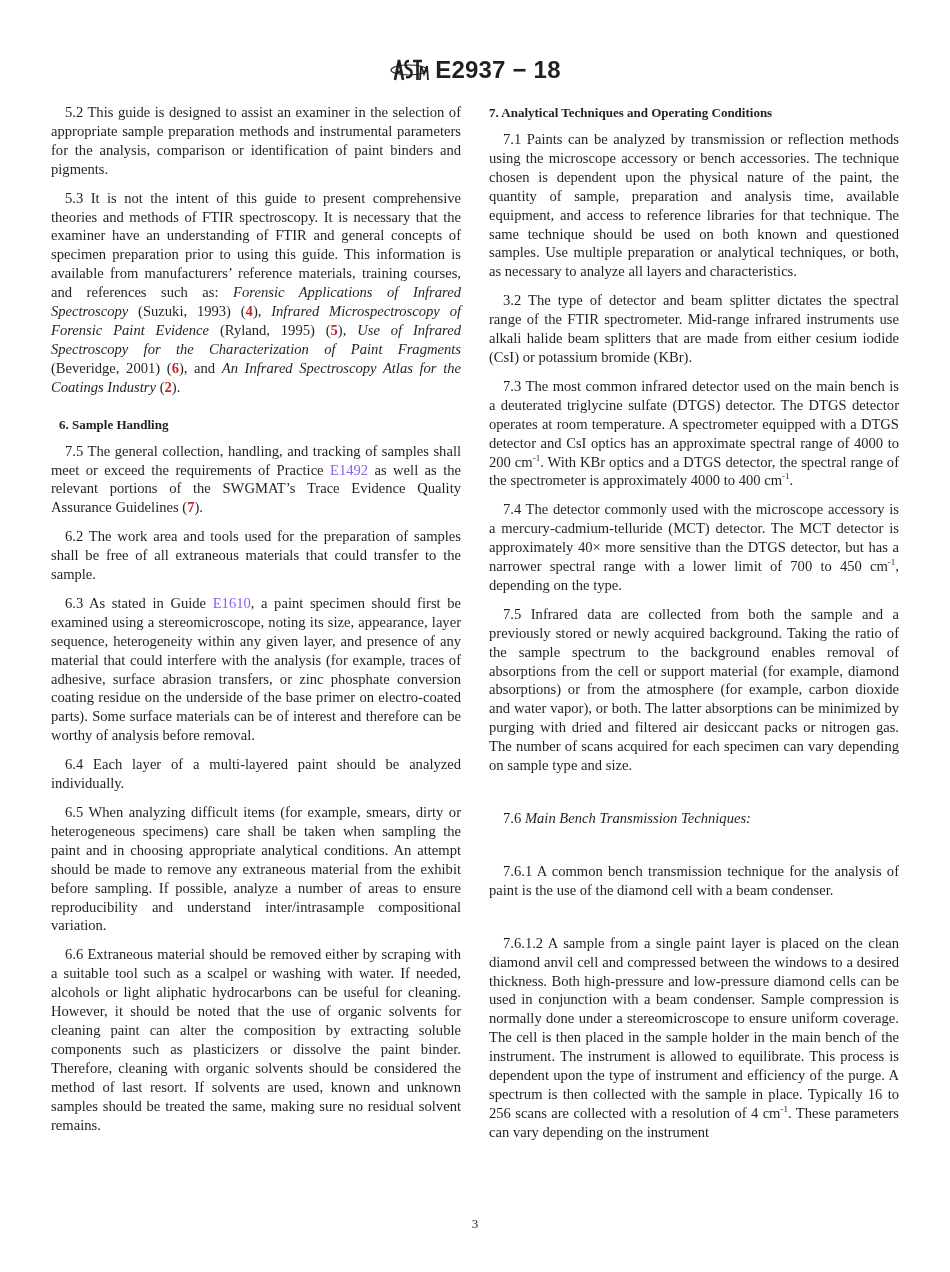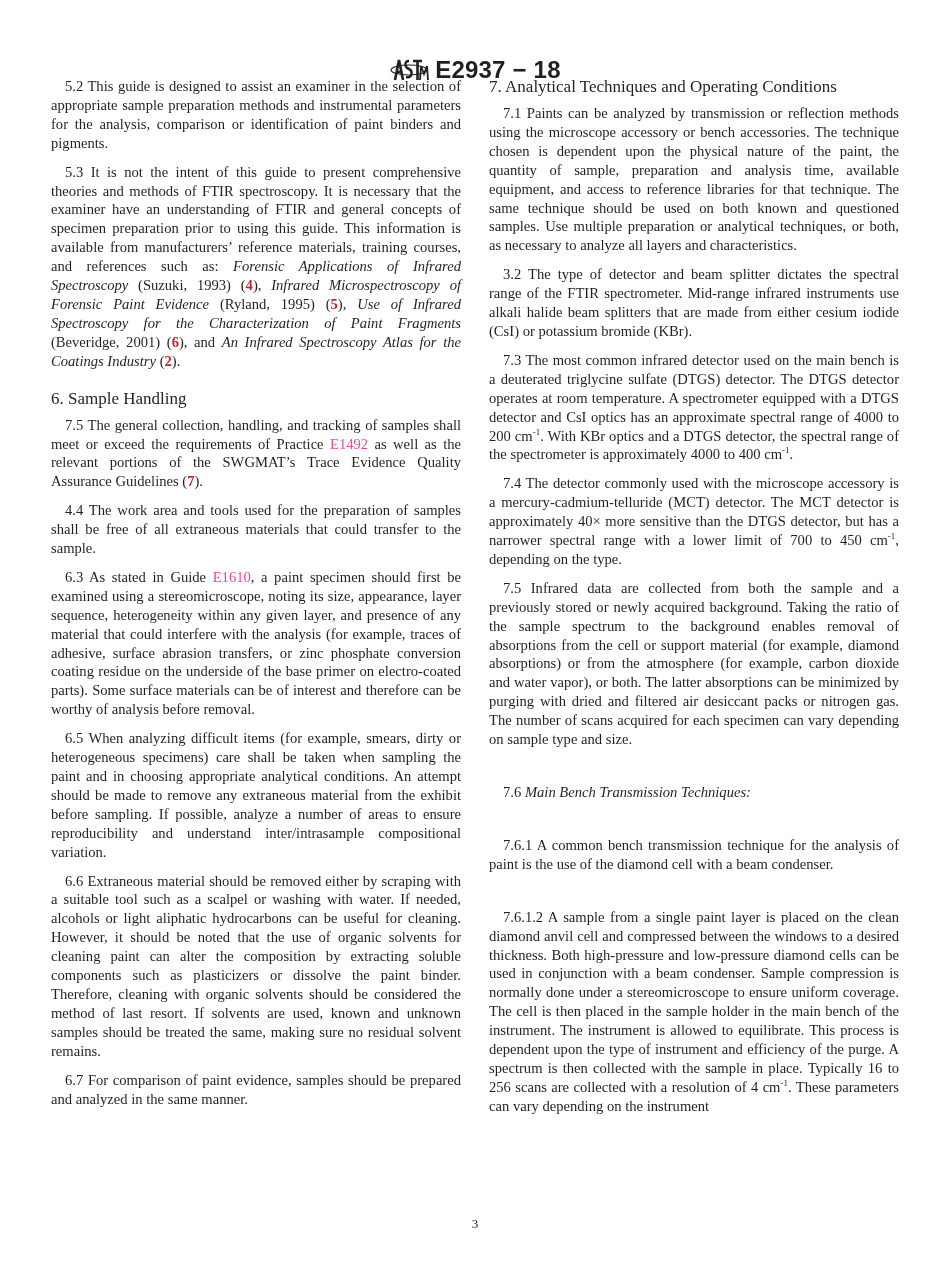--- a/index.html
+++ b/index.html
@@ -3,28 +3,28 @@
   <meta charset="utf-8">
   <style>
     html, body { margin: 0; padding: 0; background: #ffffff; }
     body { width: 950px; height: 1272px; position: relative; overflow: hidden;
            font-family: "Liberation Serif", "DejaVu Serif", serif; color: #231f20; }
     .header { position: absolute; top: 55px; left: 0; width: 950px; height: 30px;
               display: flex; justify-content: center; align-items: center; }
     .logo { width: 40px; height: 28px; margin-right: 6px; }
     .designation { font-family: "Liberation Sans", "DejaVu Sans", sans-serif; font-weight: bold;
                    font-size: 24px; letter-spacing: 0.2px; }
-    .col { position: absolute; top: 77px; width: 410px; font-size: 14.6px; line-height: 18.9px; }
+    .col { position: absolute; top: 103px; width: 410px; font-size: 14.6px; line-height: 18.9px; }
     .col.left { left: 51px; }
     .col.right { left: 489px; }
     p { margin: 0 0 10px 0; text-align: justify; text-indent: 14px; hyphens: none; }
     p.tight { margin-bottom: 1px; margin-top: 34px; }
-    h2 { font-size: 17px; font-weight: normal; margin: 0 0 8px 0; line-height: 19px; }
-    .col.left h2 { margin-top: 18px; }
-    .link { color: #ec4899; }
+    h2 { font-size: 13px; font-weight: bold; margin: 0 0 8px 0; line-height: 19px; }
+    .col.left h2 { margin-top: 18px; margin-left: 8px; }
+    .link { color: #8b5cf6; }
     .ref { color: #c1272d; font-weight: bold; }
     i { font-style: italic; }
     sup { font-size: 9px; line-height: 0; vertical-align: 6px; }
     .pageno { position: absolute; top: 1216px; left: 0; width: 950px; text-align: center; font-size: 13px; }
   </style>
 </head>
 <body>
 
 <div class="header">
   <svg class="logo" viewBox="0 0 40 28">
@@ -39,27 +39,27 @@
 
 <div class="col left">
   <p>5.2 This guide is designed to assist an examiner in the selection of appropriate sample preparation methods and instrumental parameters for the analysis, comparison or identification of paint binders and pigments.</p>
 
   <p><span>5.3  It is not the intent of this guide to present comprehensive theories and methods of FTIR spectroscopy. It is necessary that the examiner have an understanding of FTIR and general concepts of specimen preparation prior to using this guide. This information is available from manufacturers’ reference materials, training courses, and references such as: </span><i>Forensic Applications of Infrared Spectroscopy</i><span> (Suzuki, 1993) (</span><span class="ref">4</span><span>), </span><i>Infrared Microspectroscopy of Forensic Paint Evidence</i><span> (Ryland, 1995) (</span><span class="ref">5</span><span>), </span><i>Use of Infrared Spectroscopy for the Characterization of Paint Fragments</i><span> (Beveridge, 2001) (</span><span class="ref">6</span><span>), and </span><i>An Infrared Spectroscopy Atlas for the Coatings Industry</i><span> (</span><span class="ref">2</span><span>).</span></p>
 
   <h2>6.  Sample Handling</h2>
 
   <p><span>7.5 The general collection, handling, and tracking of samples shall meet or exceed the requirements of Practice </span><span class="link">E1492</span><span> as well as the relevant portions of the SWGMAT’s Trace Evidence Quality Assurance Guidelines (</span><span class="ref">7</span><span>).</span></p>
 
-  <p>4.4 The work area and tools used for the preparation of samples shall be free of all extraneous materials that could transfer to the sample.</p>
+  <p>6.2 The work area and tools used for the preparation of samples shall be free of all extraneous materials that could transfer to the sample.</p>
 
   <p><span>6.3  As stated in Guide </span><span class="link">E1610</span><span>, a paint specimen should first be examined using a stereomicroscope, noting its size, appearance, layer sequence, heterogeneity within any given layer, and presence of any material that could interfere with the analysis (for example, traces of adhesive, surface abrasion transfers, or zinc phosphate conversion coating residue on the underside of the base primer on electro-coated parts). Some surface materials can be of interest and therefore can be worthy of analysis before removal.</span></p>
 
+  <p>6.4  Each layer of a multi-layered paint should be analyzed individually.</p>
   <p>6.5 When analyzing difficult items (for example, smears, dirty or heterogeneous specimens) care shall be taken when sampling the paint and in choosing appropriate analytical conditions. An attempt should be made to remove any extraneous material from the exhibit before sampling. If possible, analyze a number of areas to ensure reproducibility and understand inter/intrasample compositional variation.</p>
   <p>6.6  Extraneous material should be removed either by scraping with a suitable tool such as a scalpel or washing with water. If needed, alcohols or light aliphatic hydrocarbons can be useful for cleaning. However, it should be noted that the use of organic solvents for cleaning paint can alter the composition by extracting soluble components such as plasticizers or dissolve the paint binder. Therefore, cleaning with organic solvents should be considered the method of last resort. If solvents are used, known and unknown samples should be treated the same, making sure no residual solvent remains.</p>
-  <p>6.7 For comparison of paint evidence, samples should be prepared and analyzed in the same manner.</p>
 </div>
 
 <div class="col right">
   <h2>7.  Analytical Techniques and Operating Conditions</h2>
 
   <p>7.1 Paints can be analyzed by transmission or reflection methods using the microscope accessory or bench accessories. The technique chosen is dependent upon the physical nature of the paint, the quantity of sample, preparation and analysis time, available equipment, and access to reference libraries for that technique. The same technique should be used on both known and questioned samples. Use multiple preparation or analytical techniques, or both, as necessary to analyze all layers and characteristics.</p>
   <p>3.2 The type of detector and beam splitter dictates the spectral range of the FTIR spectrometer. Mid-range infrared instruments use alkali halide beam splitters that are made from either cesium iodide (CsI) or potassium bromide (KBr).</p>
 
   <p><span>7.3 The most common infrared detector used on the main bench is a deuterated triglycine sulfate (DTGS) detector. The DTGS detector operates at room temperature. A spectrometer equipped with a DTGS detector and CsI optics has an approximate spectral range of 4000 to 200 cm</span><sup>-1</sup><span>. With KBr optics and a DTGS detector, the spectral range of the spectrometer is approximately 4000 to 400 cm</span><sup>-1</sup><span>.</span></p>
 

